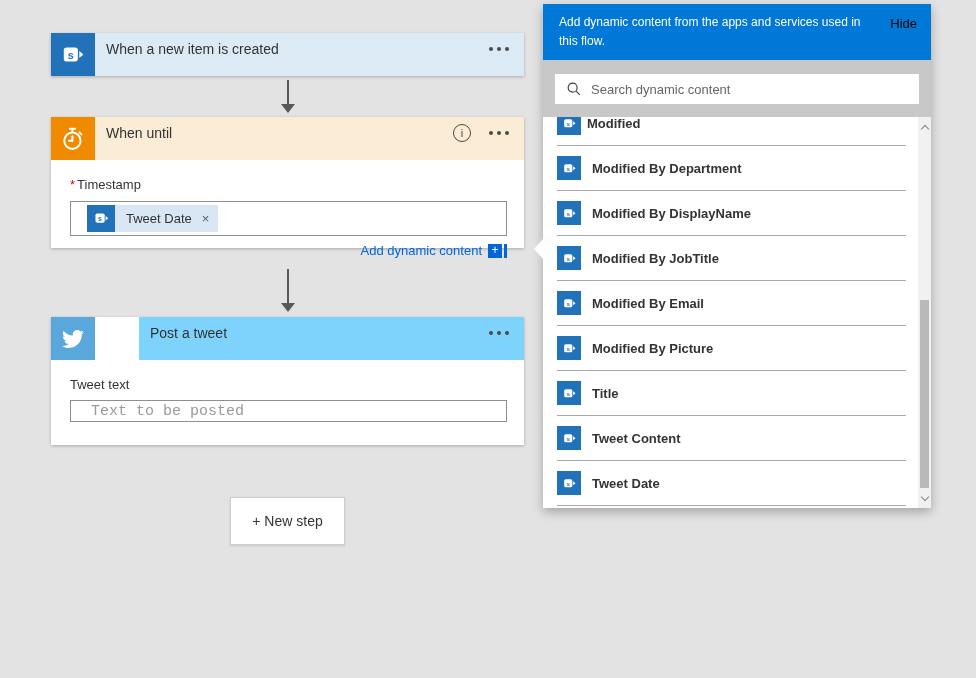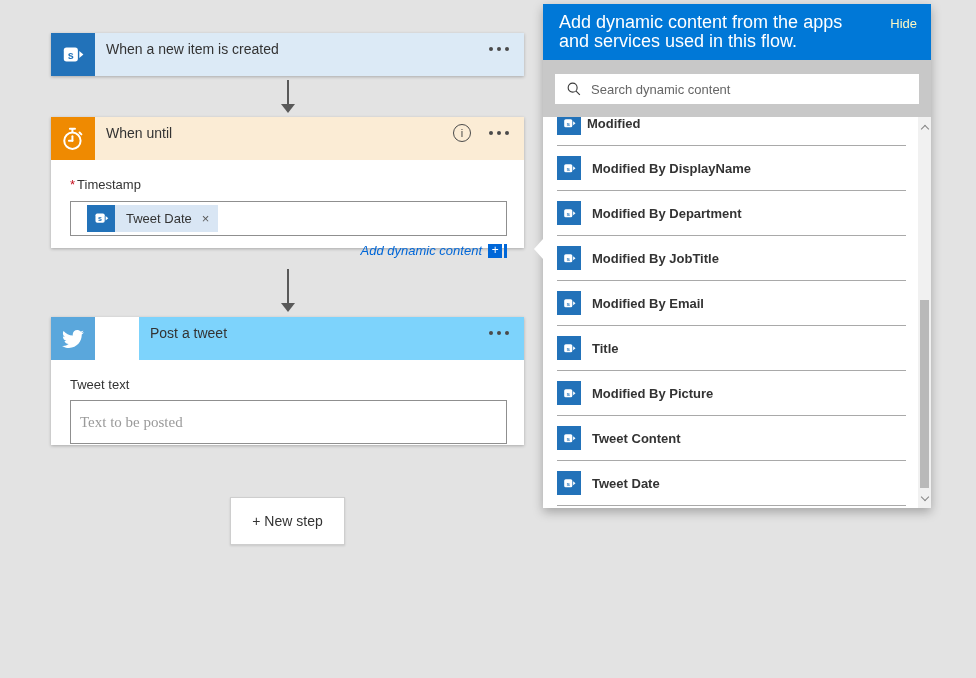--- a/index.html
+++ b/index.html
@@ -33,31 +33,31 @@
 
   .field-label { font-size:13px; color:#333; }
   .req { color:#c50f1f; margin-right:2px; }
 
   .value-box { margin-top:9px; height:35px; border:1px solid #8f8f8f; display:flex; align-items:center; padding:0 4px; background:#fff; cursor:text; }
   .token { display:flex; height:27px; margin-left:12px; cursor:pointer; }
   .token-icon { width:28px; background:#2272b9; display:flex; align-items:center; justify-content:center; flex:none; }
   .token-body { background:#d9e6f4; display:flex; align-items:center; padding:0 9px 0 11px; font-size:13px; color:#333; gap:10px; }
   .chip-x { color:#5a5a5a; font-size:13px; cursor:pointer; }
 
-  .add-dyn-row { display:flex; justify-content:flex-end; align-items:flex-end; margin-top:7px; gap:6px;font-style:italic; }
+  .add-dyn-row { display:flex; justify-content:flex-end; align-items:flex-end; margin-top:7px; gap:6px; }
   .add-dyn-link { color:#0067d8; font-size:13px; cursor:pointer; }
   .plus-glyphs { display:flex; align-items:center; cursor:pointer; }
   .plus-box { width:14px; height:14px; background:#0067d8; color:#fff; font-size:12px; line-height:13px; text-align:center; }
   .plus-bar { width:3px; height:14px; background:#0067d8; margin-left:2px; }
 
   #card-tweet { top:317px; }
   #card-tweet .head-body { background:#7dd3fc;margin-left:44px; }
   #card-tweet .icon-sq { background:#5aa7dc; }
   #card-tweet .card-body { height:85px; }
-  .text-input { margin-top:8px; width:100%; height:44px; border:1px solid #8f8f8f; padding:0 9px; font-size:15px; color:#333; font-family:Liberation Serif, serif; outline:none; }
+  .text-input { margin-top:8px; width:100%; height:22px; border:1px solid #8f8f8f; padding:0 20px; font-size:15px; color:#333; font-family:Liberation Mono, monospace; outline:none; }
   .text-input::placeholder { color:#9a9a9a; }
 
   
   .connector { position:absolute; left:281px; width:14px; }
   #conn1 { top:80px; height:33px; }
   #conn2 { top:269px; height:43px; }
   .conn-line { position:absolute; left:6px; top:0; bottom:8px; width:2px; background:#595959; }
   .conn-head { position:absolute; bottom:0; left:0; width:0; height:0;
     border-left:7px solid transparent; border-right:7px solid transparent; border-top:9px solid #595959; }
 
@@ -65,22 +65,22 @@
   #new-step { position:absolute; left:230px; top:497px; width:115px; height:48px; background:#fff;
     border:1px solid #cecece; box-shadow:0 1px 2px rgba(0,0,0,.12); font-size:14px; color:#333;
     display:flex; align-items:center; justify-content:center; cursor:pointer; }
 
   
   #panel { position:absolute; left:543px; top:4px; width:388px; height:504px; background:#fff;
     box-shadow:0 4px 10px rgba(0,0,0,.28); }
   .notch { position:absolute; left:-9px; top:235px; width:0; height:0;
     border-top:10px solid transparent; border-bottom:10px solid transparent; border-right:9px solid #fff; }
   .panel-hd { height:56px; background:#0078d7; display:flex; padding:9px 14px 0 16px; }
-  .panel-msg { color:#fff; font-size:18px; line-height:19px; flex:1; padding-right:20px; }
-  .hide-link { color:#fef9c3; font-size:13px; margin-top:3px; cursor:pointer; }
+  .panel-msg { color:#fff; font-size:12px; line-height:19px; flex:1; padding-right:20px; }
+  .hide-link { color:#000000; font-size:13px; margin-top:3px; cursor:pointer; }
   .panel-strip { height:57px; background:#c8c8c8; padding:14px 12px; }
   .searchbox { height:30px; background:#fff; display:flex; align-items:center; padding:0 8px 0 11px; gap:9px; }
   .searchbox input { border:none; outline:none; flex:1; font-size:13px; color:#333; font-family:Liberation Sans, sans-serif; height:100%; background:transparent; }
   .searchbox input::placeholder { color:#666; }
 
   .panel-list { position:relative; height:391px; overflow:hidden; background:#fff; }
   .row { height:45px; display:flex; align-items:center; margin:0 25px 0 14px;
     border-bottom:1px solid #a9a9a9; cursor:pointer; gap:11px; }
   .row:first-child { margin-top:-16px;gap:6px; }
   .row:last-child { border-bottom:none; }
@@ -235,71 +235,71 @@
       <span class="row-label">Modified</span>
     </div>
     <div class="row">
       <span class="row-icon">
           <svg width="15" height="15" viewBox="0 0 24 24">
             <rect x="3.5" y="5" width="13" height="13" rx="2.5" fill="#fff"></rect>
             <path d="M17.8 8.3 L21.6 11.5 L17.8 14.7 Z" fill="#fff"></path>
             <text x="10" y="15.3" font-size="10" font-weight="bold" fill="#2272b9" text-anchor="middle" font-family="Liberation Sans, sans-serif">s</text>
           </svg>
         </span>
+      <span class="row-label">Modified By Department</span>
+    </div>
+    <div class="row">
+      <span class="row-icon">
+          <svg width="15" height="15" viewBox="0 0 24 24">
+            <rect x="3.5" y="5" width="13" height="13" rx="2.5" fill="#fff"></rect>
+            <path d="M17.8 8.3 L21.6 11.5 L17.8 14.7 Z" fill="#fff"></path>
+            <text x="10" y="15.3" font-size="10" font-weight="bold" fill="#2272b9" text-anchor="middle" font-family="Liberation Sans, sans-serif">s</text>
+          </svg>
+        </span>
       <span class="row-label">Modified By DisplayName</span>
     </div>
     <div class="row">
       <span class="row-icon">
           <svg width="15" height="15" viewBox="0 0 24 24">
             <rect x="3.5" y="5" width="13" height="13" rx="2.5" fill="#fff"></rect>
             <path d="M17.8 8.3 L21.6 11.5 L17.8 14.7 Z" fill="#fff"></path>
             <text x="10" y="15.3" font-size="10" font-weight="bold" fill="#2272b9" text-anchor="middle" font-family="Liberation Sans, sans-serif">s</text>
           </svg>
         </span>
-      <span class="row-label">Modified By Department</span>
-    </div>
-    <div class="row">
-      <span class="row-icon">
-          <svg width="15" height="15" viewBox="0 0 24 24">
-            <rect x="3.5" y="5" width="13" height="13" rx="2.5" fill="#fff"></rect>
-            <path d="M17.8 8.3 L21.6 11.5 L17.8 14.7 Z" fill="#fff"></path>
-            <text x="10" y="15.3" font-size="10" font-weight="bold" fill="#2272b9" text-anchor="middle" font-family="Liberation Sans, sans-serif">s</text>
-          </svg>
-        </span>
       <span class="row-label">Modified By JobTitle</span>
     </div>
     <div class="row">
       <span class="row-icon">
           <svg width="15" height="15" viewBox="0 0 24 24">
             <rect x="3.5" y="5" width="13" height="13" rx="2.5" fill="#fff"></rect>
             <path d="M17.8 8.3 L21.6 11.5 L17.8 14.7 Z" fill="#fff"></path>
             <text x="10" y="15.3" font-size="10" font-weight="bold" fill="#2272b9" text-anchor="middle" font-family="Liberation Sans, sans-serif">s</text>
           </svg>
         </span>
       <span class="row-label">Modified By Email</span>
     </div>
     <div class="row">
       <span class="row-icon">
           <svg width="15" height="15" viewBox="0 0 24 24">
             <rect x="3.5" y="5" width="13" height="13" rx="2.5" fill="#fff"></rect>
             <path d="M17.8 8.3 L21.6 11.5 L17.8 14.7 Z" fill="#fff"></path>
             <text x="10" y="15.3" font-size="10" font-weight="bold" fill="#2272b9" text-anchor="middle" font-family="Liberation Sans, sans-serif">s</text>
           </svg>
         </span>
+      <span class="row-label">Modified By Picture</span>
+    </div>
+    <div class="row">
+      <span class="row-icon">
+          <svg width="15" height="15" viewBox="0 0 24 24">
+            <rect x="3.5" y="5" width="13" height="13" rx="2.5" fill="#fff"></rect>
+            <path d="M17.8 8.3 L21.6 11.5 L17.8 14.7 Z" fill="#fff"></path>
+            <text x="10" y="15.3" font-size="10" font-weight="bold" fill="#2272b9" text-anchor="middle" font-family="Liberation Sans, sans-serif">s</text>
+          </svg>
+        </span>
       <span class="row-label">Title</span>
-    </div>
-    <div class="row">
-      <span class="row-icon">
-          <svg width="15" height="15" viewBox="0 0 24 24">
-            <rect x="3.5" y="5" width="13" height="13" rx="2.5" fill="#fff"></rect>
-            <path d="M17.8 8.3 L21.6 11.5 L17.8 14.7 Z" fill="#fff"></path>
-            <text x="10" y="15.3" font-size="10" font-weight="bold" fill="#2272b9" text-anchor="middle" font-family="Liberation Sans, sans-serif">s</text>
-          </svg>
-        </span>
-      <span class="row-label">Modified By Picture</span>
     </div>
     <div class="row">
       <span class="row-icon">
           <svg width="15" height="15" viewBox="0 0 24 24">
             <rect x="3.5" y="5" width="13" height="13" rx="2.5" fill="#fff"></rect>
             <path d="M17.8 8.3 L21.6 11.5 L17.8 14.7 Z" fill="#fff"></path>
             <text x="10" y="15.3" font-size="10" font-weight="bold" fill="#2272b9" text-anchor="middle" font-family="Liberation Sans, sans-serif">s</text>
           </svg>
         </span>
       <span class="row-label">Tweet Content</span>

